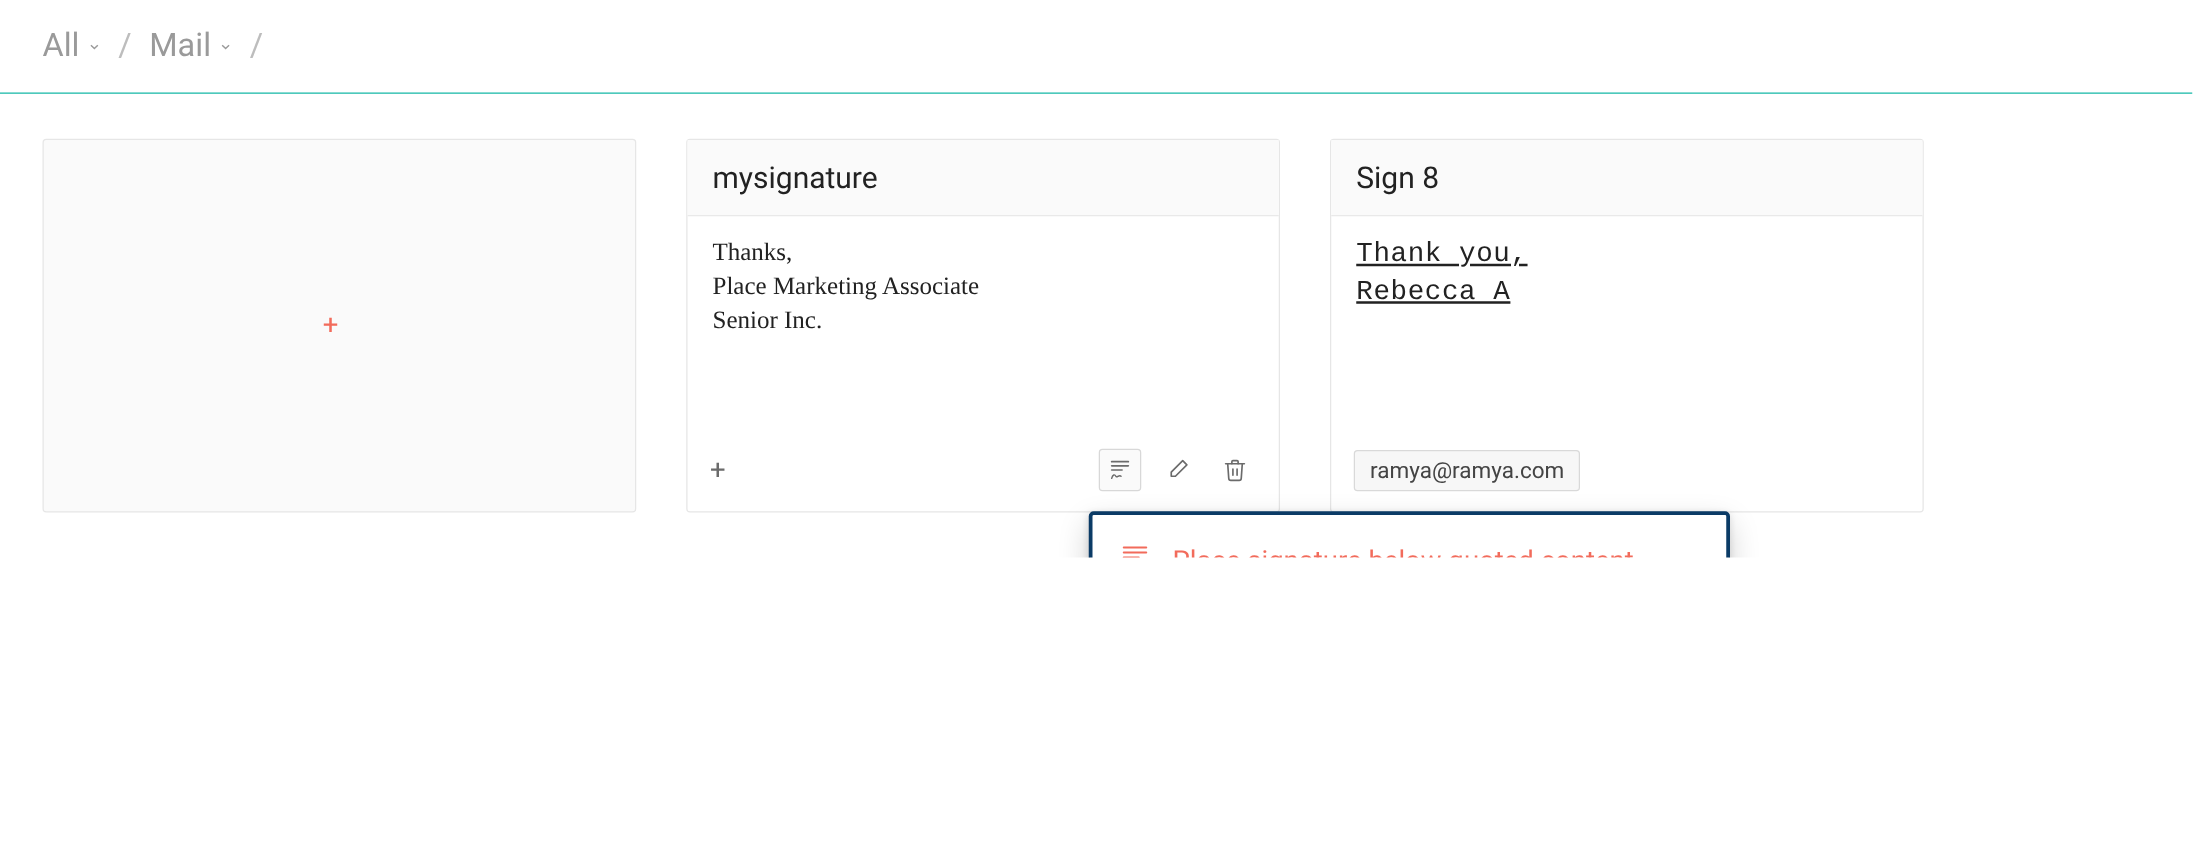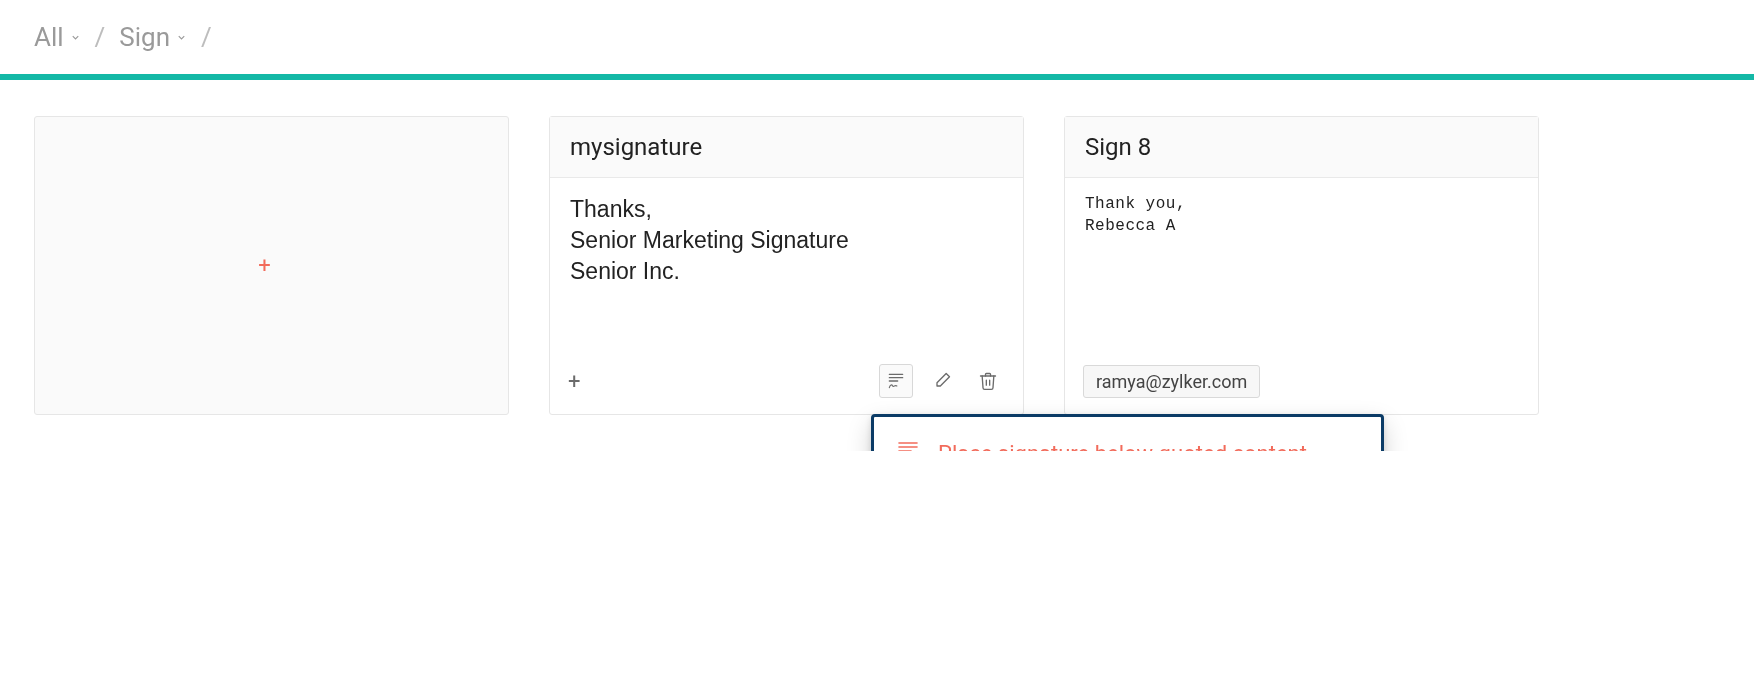--- a/index.html
+++ b/index.html
@@ -5,21 +5,21 @@
   * { box-sizing: border-box; margin: 0; padding: 0; }
   body {
     font-family: -apple-system, BlinkMacSystemFont, "Segoe UI", Roboto, "Helvetica Neue", Arial, sans-serif;
     background: #fff;
     color: #222;
     font-size: 16px;
     width: 1754px;
   }
   .breadcrumb-bar {
     padding: 22px 34px 22px 34px;
-    border-bottom: 6px solid #14b8a6;
+    border-bottom: 1px solid #14b8a6;
     display: flex;
     align-items: center;
     gap: 6px;
     font-size: 26px;
   }
   .bc-item {
     color: #9a9a9a;
     display: inline-flex;
     align-items: center;
     gap: 6px;
@@ -62,29 +62,30 @@
   .card-header {
     background: #fafafa;
     border-bottom: 1px solid #e9e9e9;
     padding: 16px 20px;
     font-size: 24px;
     color: #222;
   }
   .card-body {
     padding: 16px 20px;
     flex: 1;
-    font-size: 23px;
+    font-size: 20px;
     line-height: 1.35;
     color: #222;
-    font-family: Liberation Sans, sans-serif;
+    font-family: Liberation Serif, serif;
   }
   .card-body.mono {
     font-family: "Courier New", Courier, monospace;
-    font-size: 16px;
+    font-size: 22px;
     letter-spacing: 0.5px;
+    text-decoration: underline;
   }
   .card-footer {
     display: flex;
     align-items: center;
     padding: 10px 18px 16px 18px;
     gap: 12px;
   }
   .footer-spacer { flex: 1; }
   .icon-btn {
     width: 34px; height: 34px;
@@ -141,42 +142,42 @@
   <span class="bc-item">
     <span>All</span>
     <span class="chevron-down">
       <svg viewBox="0 0 24 24" fill="none" stroke="currentColor" stroke-width="2.5">
           <polyline points="6 9 12 15 18 9"></polyline>
         </svg>
     </span>
   </span>
   <span class="bc-sep">/</span>
   <span class="bc-item">
-    <span>Sign</span>
+    <span>Mail</span>
     <span class="chevron-down">
       <svg viewBox="0 0 24 24" fill="none" stroke="currentColor" stroke-width="2.5">
           <polyline points="6 9 12 15 18 9"></polyline>
         </svg>
     </span>
   </span>
   <span class="bc-sep">/</span>
 </div>
 
 <div class="cards-row">
 
   <div class="card add-card">
     <span class="plus">+</span>
   </div>
 
   <div class="card-wrap">
     <div class="card">
       <div class="card-header">mysignature</div>
       <div class="card-body">
         <div>Thanks,</div>
-        <div>Senior Marketing Signature</div>
+        <div>Place Marketing Associate</div>
         <div>Senior Inc.</div>
       </div>
       <div class="card-footer">
         <span class="plus-small">+</span>
         <span class="footer-spacer"></span>
         <span class="icon-btn active">
           <svg viewBox="0 0 24 24" fill="none" stroke="currentColor" stroke-width="1.6" stroke-linecap="round">
             <line x1="4" y1="4" x2="20" y2="4"></line>
             <line x1="4" y1="8" x2="20" y2="8"></line>
             <line x1="4" y1="12" x2="14" y2="12"></line>
@@ -225,17 +226,17 @@
     </div>
   </div>
 
   <div class="card">
     <div class="card-header">Sign 8</div>
     <div class="card-body mono">
       <div>Thank you,</div>
       <div>Rebecca A</div>
     </div>
     <div class="card-footer">
-      <span class="email-chip">ramya@zylker.com</span>
+      <span class="email-chip">ramya@ramya.com</span>
     </div>
   </div>
 
 </div>
 
 </body></html>

